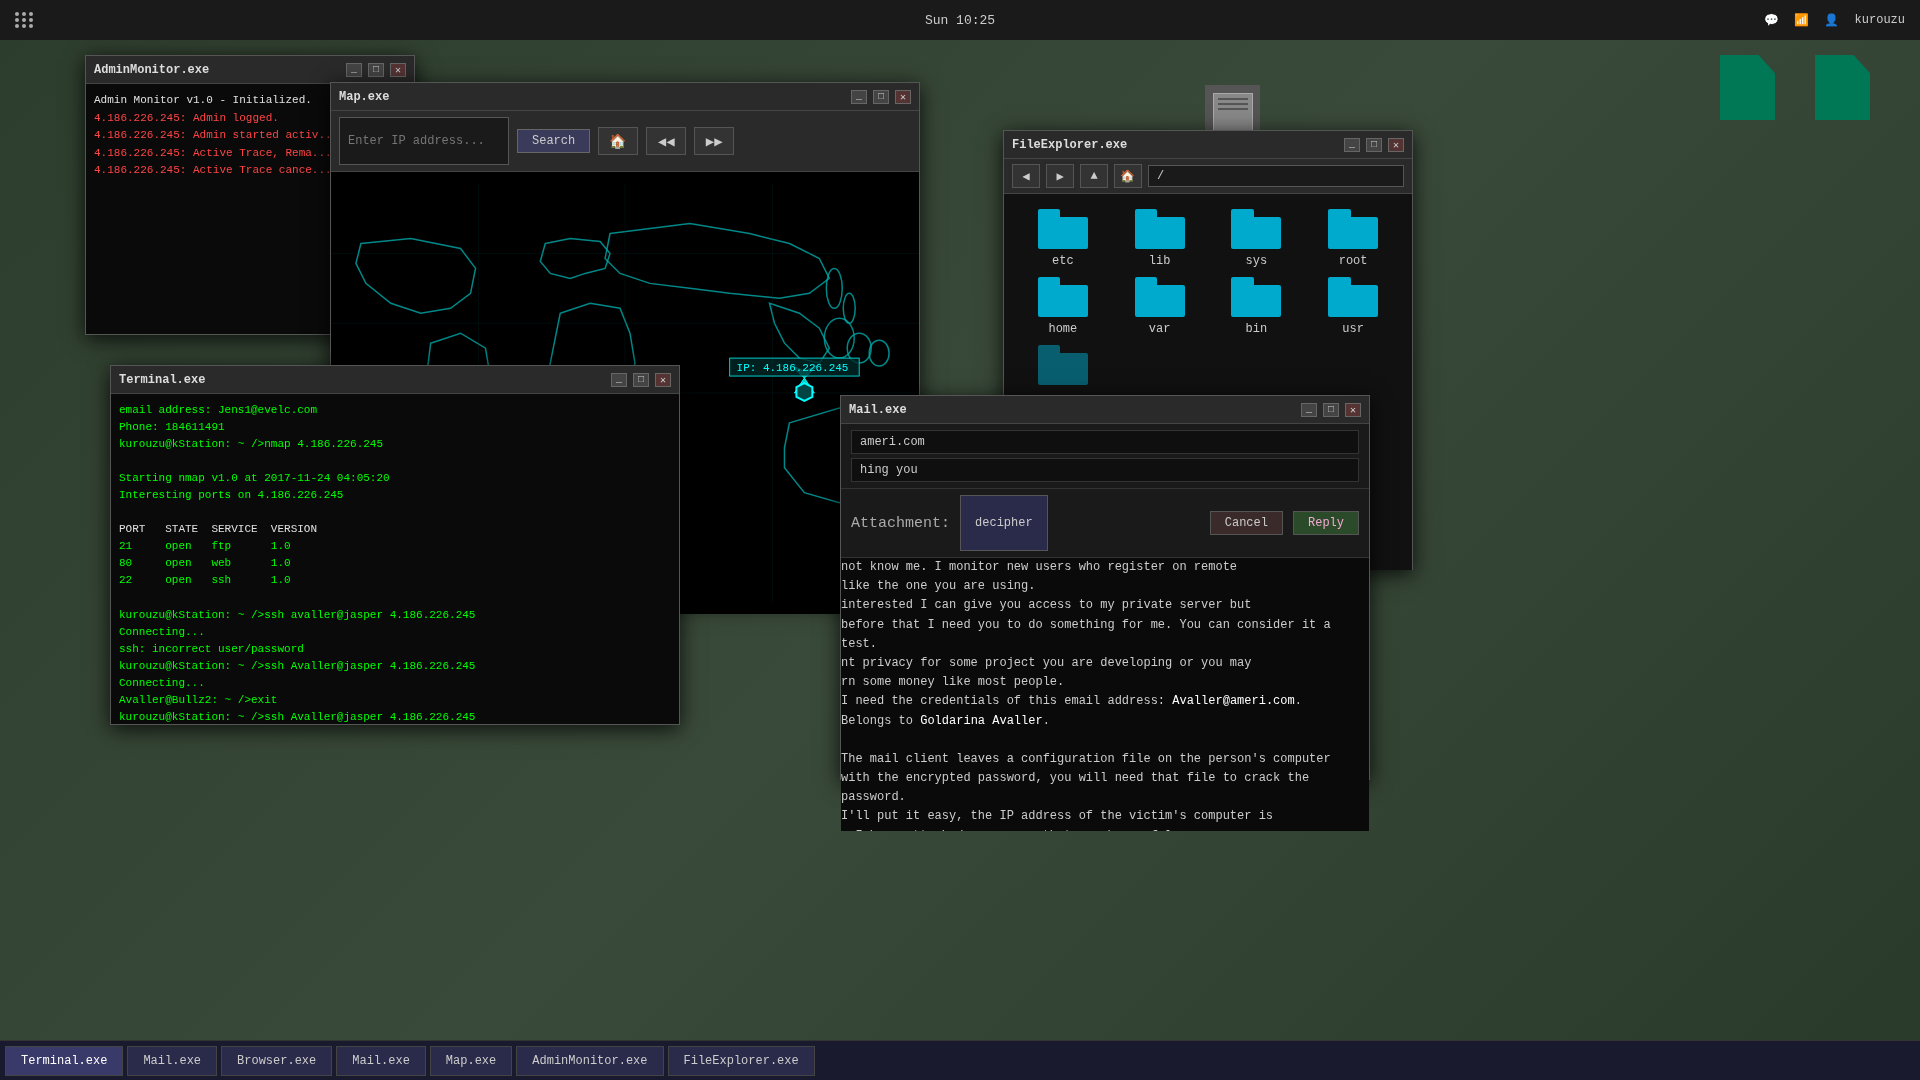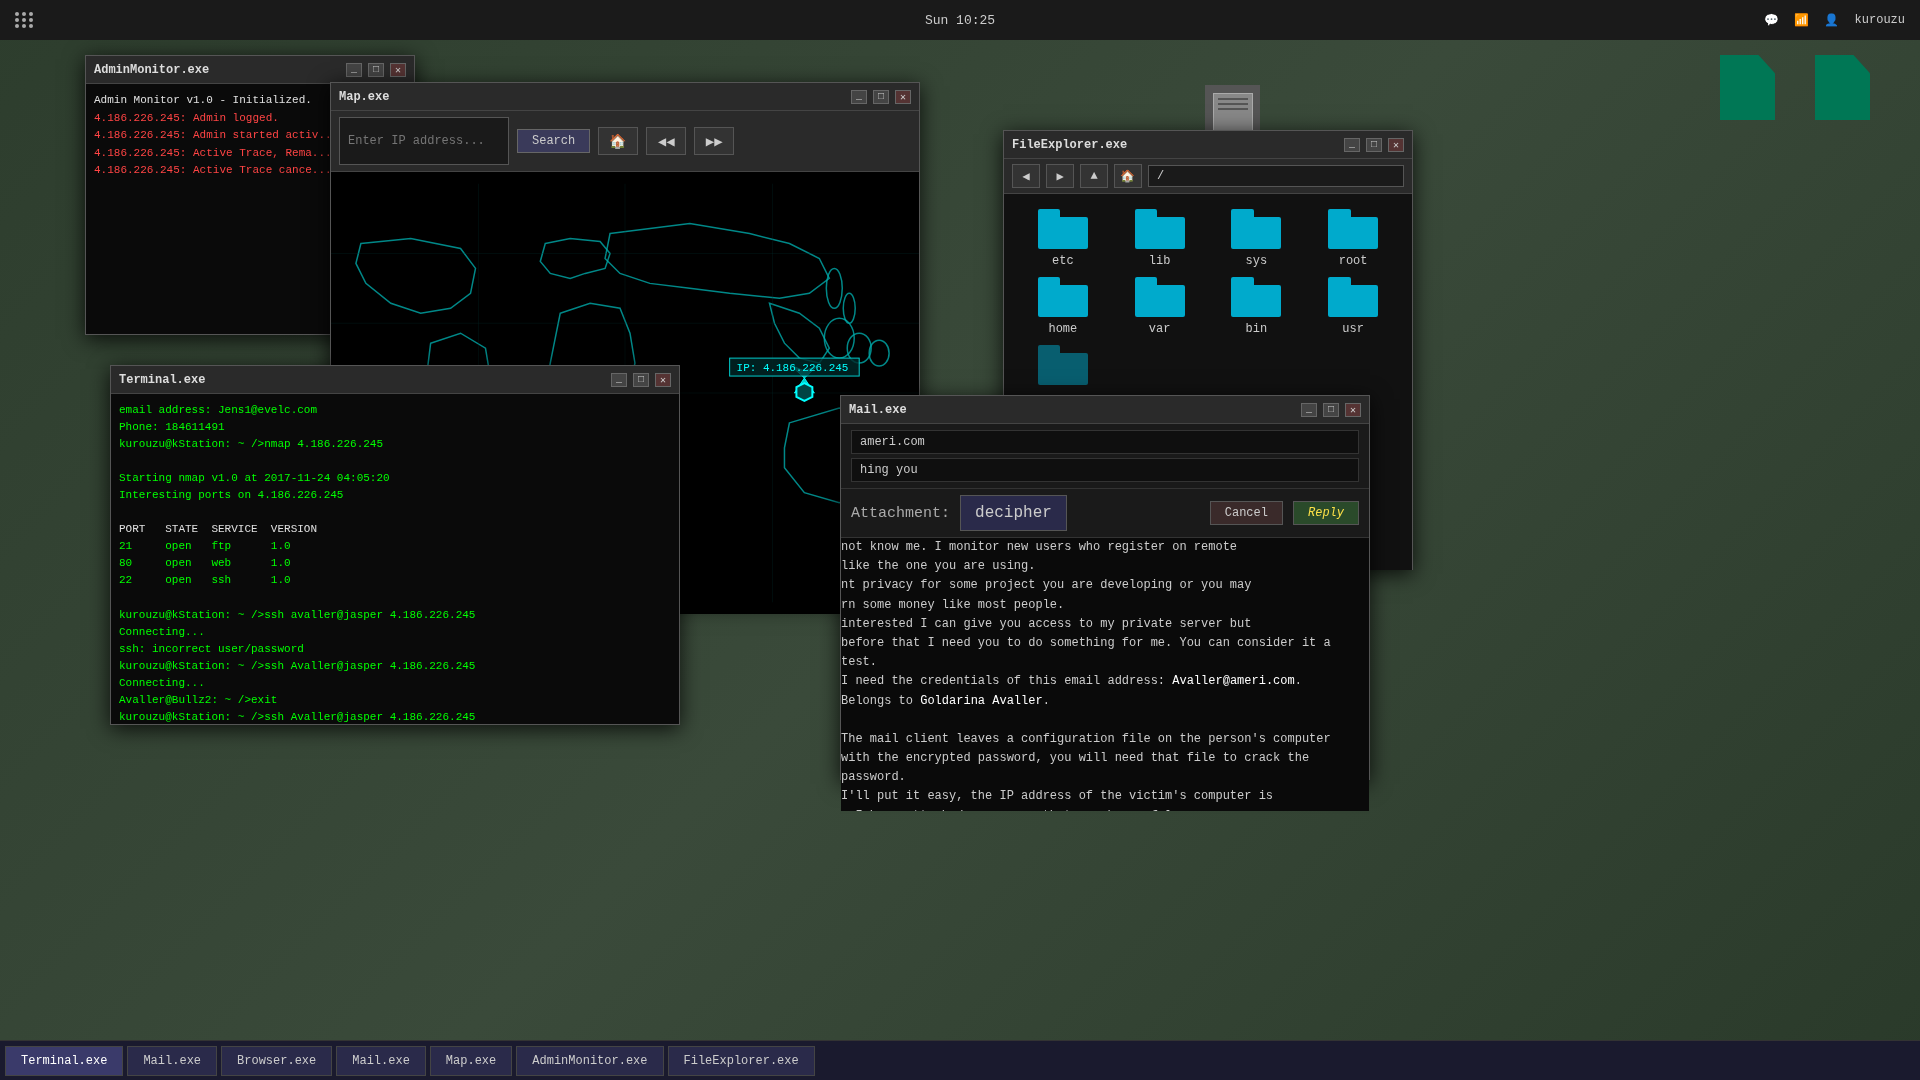--- a/index.html
+++ b/index.html
@@ -340,44 +340,43 @@
       border-bottom: 1px solid #333;
     }
     .mail-att-label {
       color: #aaa;
       font-size: 15px;
     }
     .mail-att-btn {
       background: #2a2a4a;
       border: 1px solid #555;
       color: #ccc;
-      padding: 8px 14px;
-      font-size: 16px;
+      padding: 20px 14px;
+      font-size: 12px;
       cursor: pointer;
       font-family: 'Courier New', monospace;
     }
     .mail-cancel-btn {
       background: #3a2a2a;
       border: 1px solid #555;
       color: #ccc;
       padding: 4px 14px;
       font-size: 12px;
       cursor: pointer;
       font-family: 'Courier New', monospace;
       margin-left: auto;
     }
     .mail-reply-btn {
       background: #2a4a2a;
       border: 1px solid #555;
-      color: #fde047;
+      color: #f9a8d4;
       padding: 4px 14px;
       font-size: 12px;
       cursor: pointer;
       font-family: 'Courier New', monospace;
-      font-style: italic;
     }
     .mail-body {
       background: #0a0a0a;
       padding: 0;
       height: calc(100% - 110px);
       overflow-y: auto;
       font-size: 12px;
       color: #ccc;
       line-height: 1.6;
     }
@@ -624,22 +623,22 @@
       <input class="mail-field" value="hing you" style="margin-bottom: 0px;">
     </div>
     <div class="mail-toolbar">
       <span class="mail-att-label">Attachment:</span>
       <button class="mail-att-btn">decipher</button>
       <button class="mail-cancel-btn">Cancel</button>
       <button class="mail-reply-btn">Reply</button>
     </div>
     <div class="mail-body">
       <p>not know me. I monitor new users who register on remote<br>like the one you are using.</p>
+      <p>interested I can give you access to my private server but<br>before that I need you to do something for me. You can consider it a<br>test.</p>
       <p>nt privacy for some project you are developing or you may<br>rn some money like most people.</p>
-      <p>interested I can give you access to my private server but<br>before that I need you to do something for me. You can consider it a<br>test.</p>
       <p>I need the credentials of this email address: <b>Avaller@ameri.com</b>.<br>Belongs to <b>Goldarina Avaller</b>.</p>
       <br>
       <p>The mail client leaves a configuration file on the person's computer<br>with the encrypted password, you will need that file to crack the<br>password.</p>
       <p>I'll put it easy, the IP address of the victim's computer is<br>. I have attached a program that may be useful.</p>
     </div>
   </div>
 
   <div class="taskbar">
     <div class="taskbar-item active">
       <span>Terminal.exe</span>

